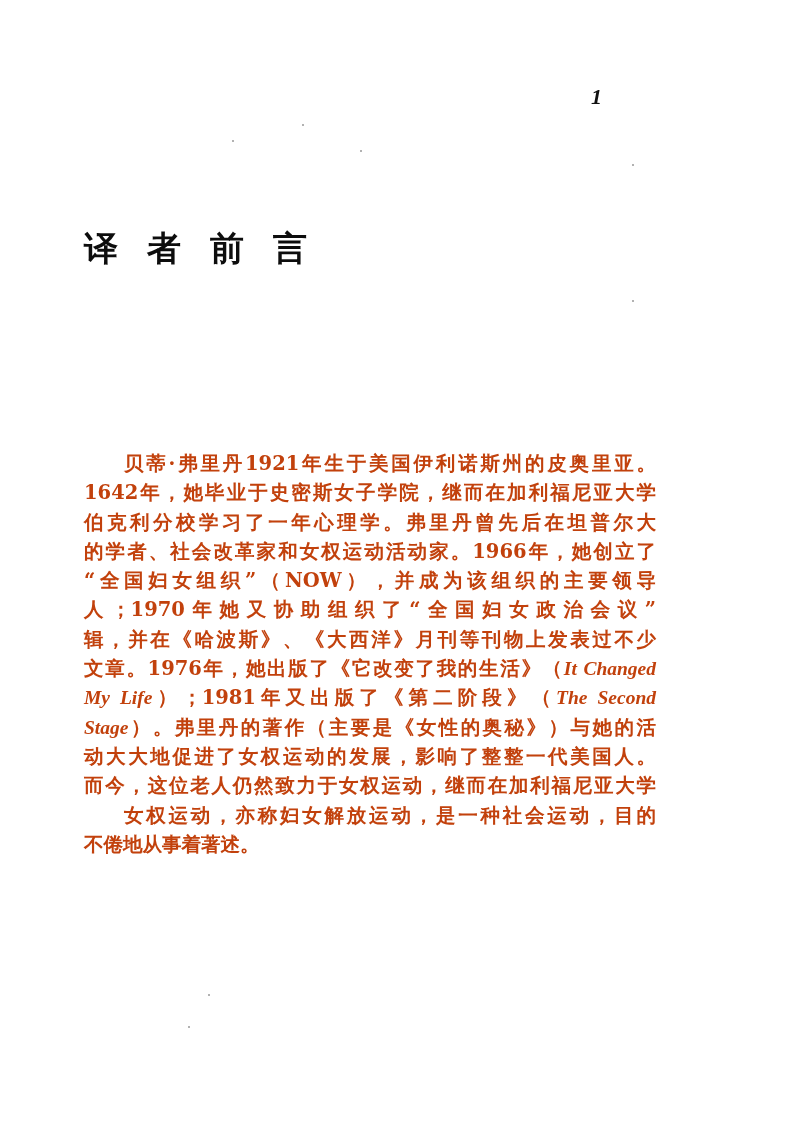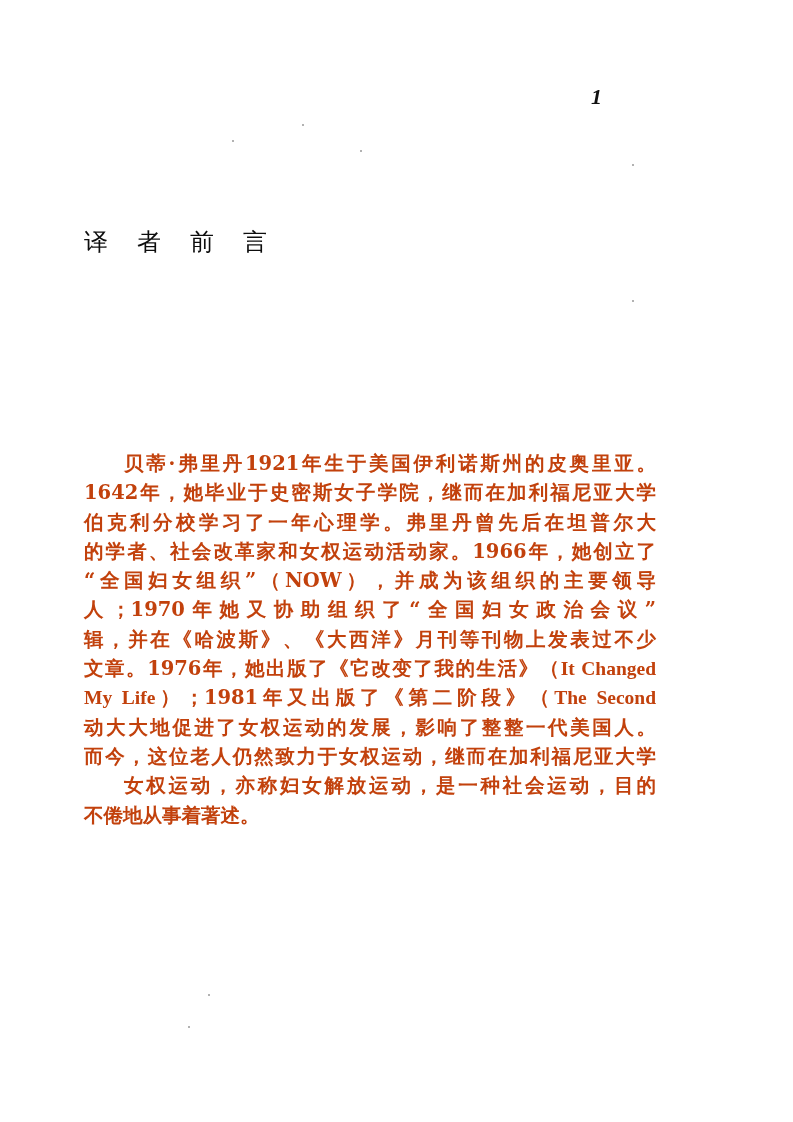--- a/index.html
+++ b/index.html
@@ -23,22 +23,22 @@
       font-weight: bold;
       font-style: italic;
       font-family: "Liberation Serif", "DejaVu Serif", serif;
       color: #111;
     }
     .title {
       position: absolute;
       left: 84px;
       top: 226px;
       margin: 0;
-      font-size: 24px;
-      font-weight: normal;
+      font-size: 34px;
+      font-weight: bold;
       letter-spacing: 29px;
       white-space: nowrap;
       color: #0d0d0d;
     }
     .body {
       position: absolute;
       left: 84px;
       top: 449px;
       width: 572px;
       margin: 0;
@@ -54,20 +54,21 @@
       font-weight: 600;
       color: #c2410c;
     }
     .line.indent {
       padding-left: 40px;
     }
     .line.last {
       text-align-last: left;
     }
     .line .it {
+      font-style: italic;
       font-family: "Liberation Serif", "DejaVu Serif", serif;
       font-weight: bold;
     }
     .speck {
       position: absolute;
       width: 2px;
       height: 2px;
       background: #999;
       border-radius: 1px;
     }
@@ -84,20 +85,21 @@
   <div class="body">
     <span class="line indent">贝蒂·弗里丹1921年生于美国伊利诺斯州的皮奥里亚。</span>
     <span class="line">1642年，她毕业于史密斯女子学院，继而在加利福尼亚大学</span>
     <span class="line">伯克利分校学习了一年心理学。弗里丹曾先后在坦普尔大</span>
     <span class="line">的学者、社会改革家和女权运动活动家。1966年，她创立了</span>
     <span class="line">“全国妇女组织”（NOW），并成为该组织的主要领导</span>
     <span class="line">人；1970年她又协助组织了“全国妇女政治会议”</span>
     <span class="line">辑，并在《哈波斯》、《大西洋》月刊等刊物上发表过不少</span>
     <span class="line"><span>文章。1976年，她出版了《它改变了我的生活》（</span><span class="it">It Changed</span></span>
     <span class="line"><span class="it">My Life</span><span>）；1981年又出版了《第二阶段》（</span><span class="it">The Second</span></span>
+    <span class="line"><span class="it">Stage</span><span>）。弗里丹的著作（主要是《女性的奥秘》）与她的活</span></span>
     <span class="line">动大大地促进了女权运动的发展，影响了整整一代美国人。</span>
     <span class="line">而今，这位老人仍然致力于女权运动，继而在加利福尼亚大学</span>
     <span class="line indent">女权运动，亦称妇女解放运动，是一种社会运动，目的</span>
     <span class="line last">不倦地从事着著述。</span>
   </div>
 
   <div class="speck" style="left:232px;top:140px;"></div>
   <div class="speck" style="left:302px;top:124px;"></div>
   <div class="speck" style="left:360px;top:150px;"></div>
   <div class="speck" style="left:632px;top:164px;"></div>

